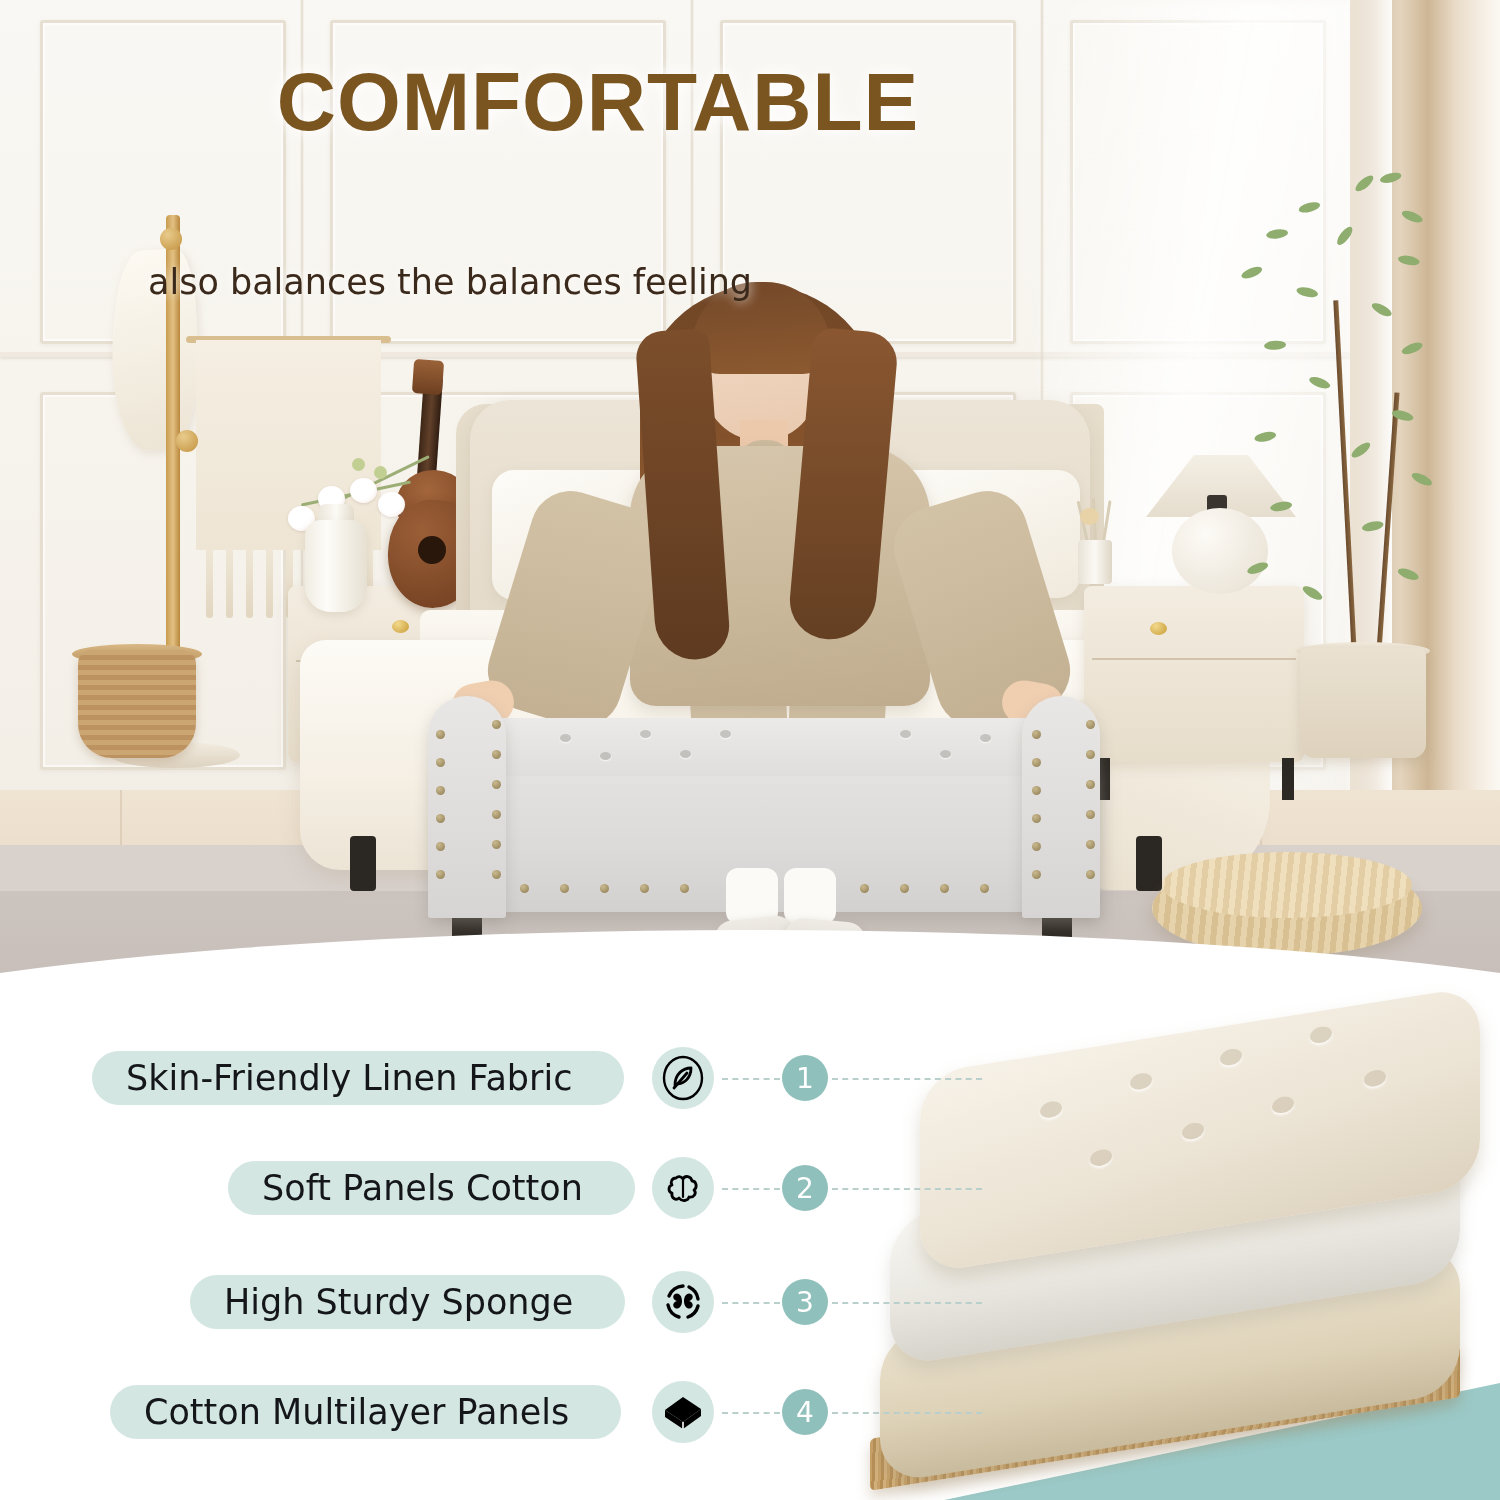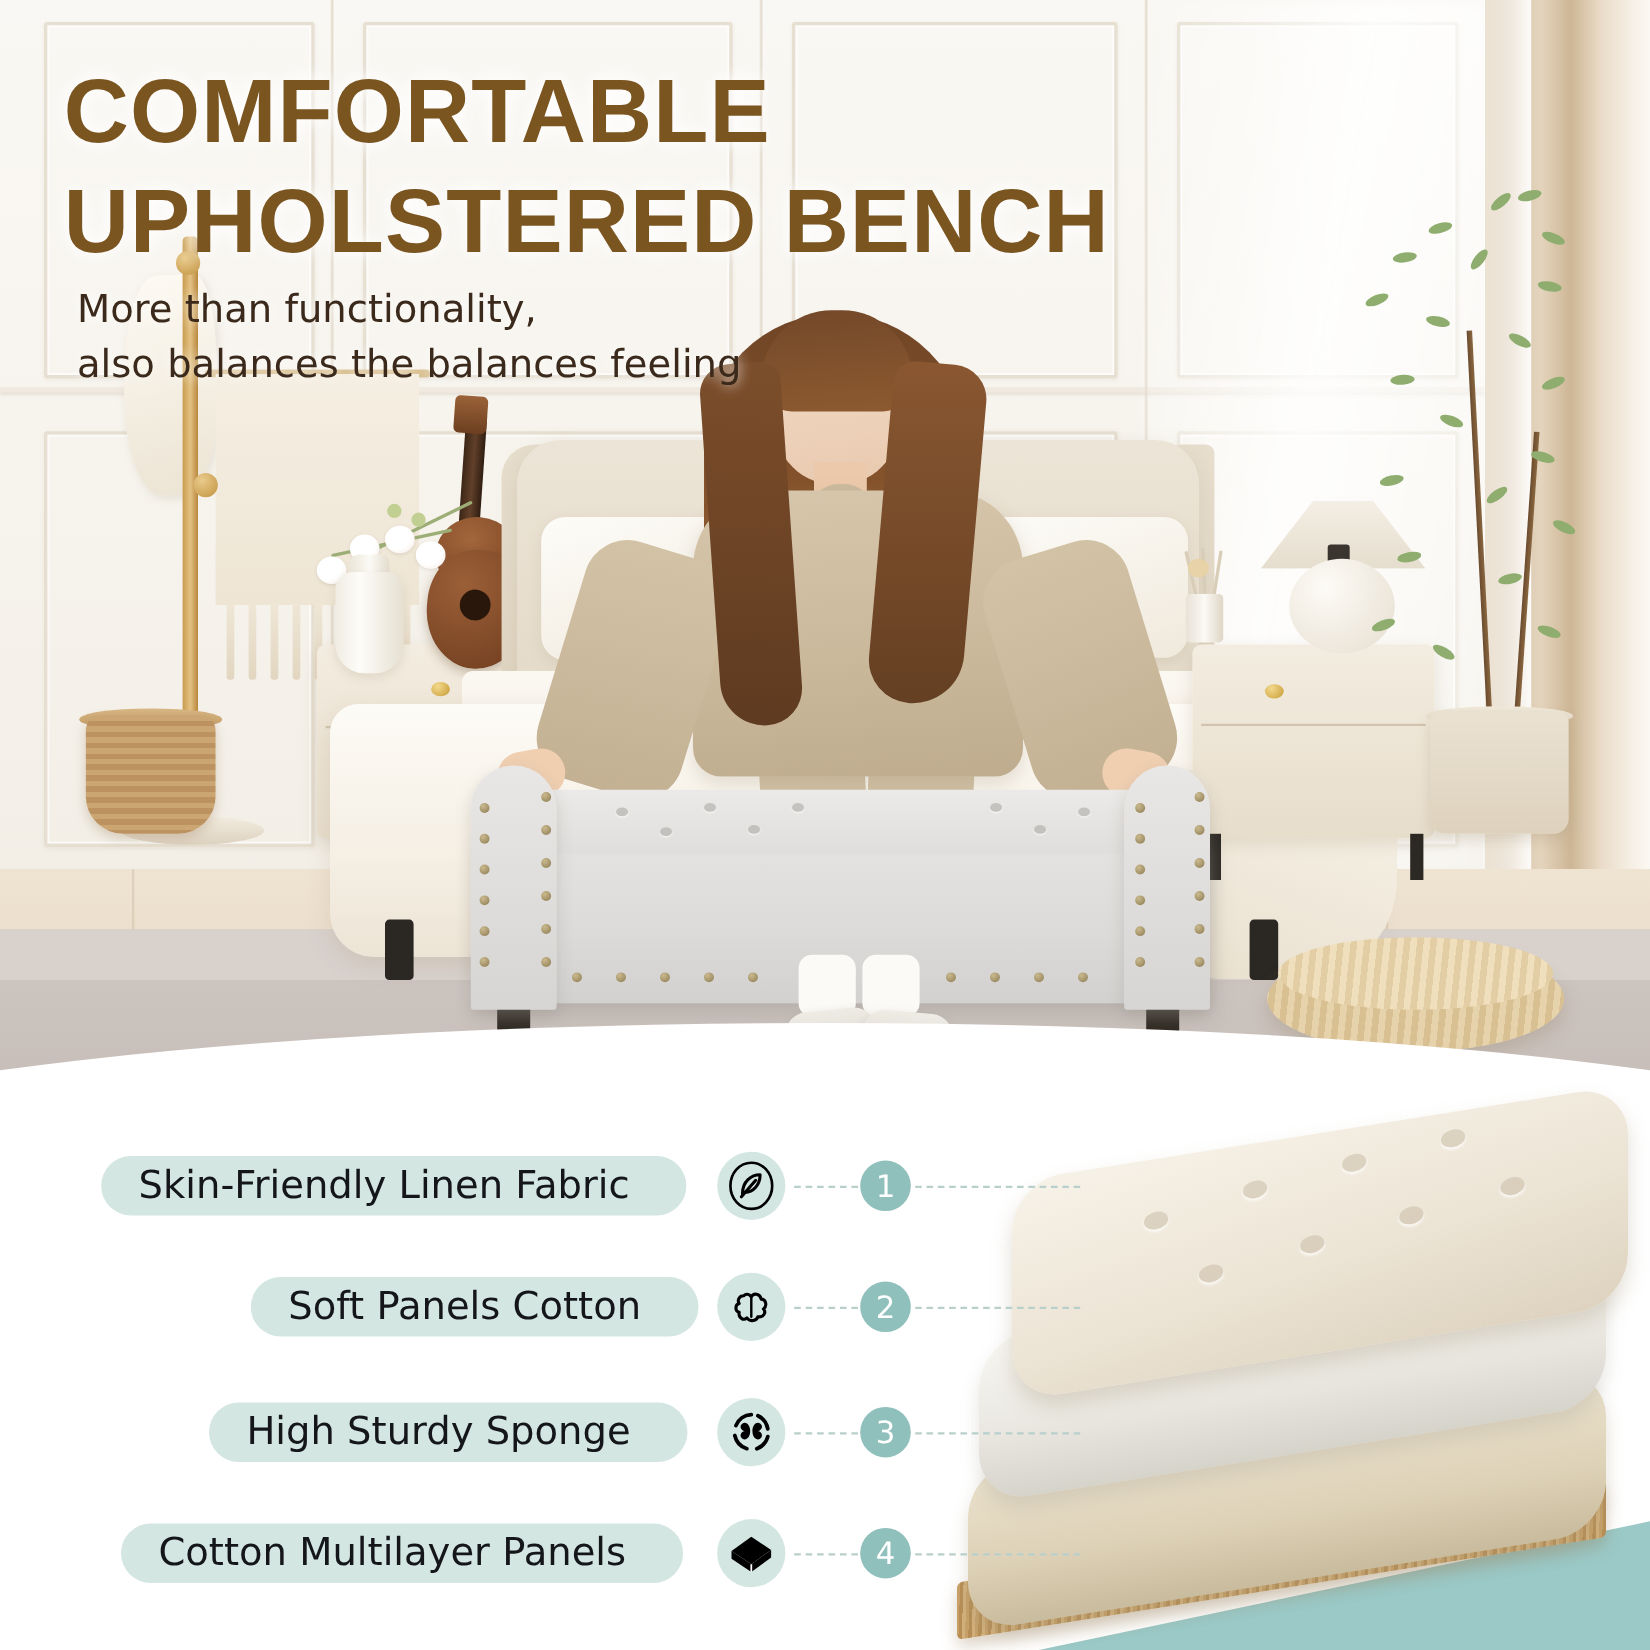--- a/index.html
+++ b/index.html
@@ -1,18 +1,18 @@
 <!DOCTYPE html>
 <html><head>
 <meta charset="utf-8">
 <style>
   html,body{margin:0;padding:0;background:#fff;}
   body{width:1500px;height:1500px;overflow:hidden;font-family:"DejaVu Sans",sans-serif;}
 
-  .canvas{position:relative;width:1500px;height:1500px;overflow:hidden;background:#fff;}
+  .canvas{position:relative;width:1500px;height:1500px;overflow:hidden;background:#fff;text-align:center;}
 
   
   .scene{position:absolute;left:0;top:0;width:1500px;height:1060px;overflow:hidden;
     background:linear-gradient(180deg,#f7f4ef 0%,#f4f0e9 55%,#efe9e0 100%);}
 
   
   .wall{position:absolute;left:0;top:0;width:1500px;height:830px;
     background:linear-gradient(180deg,#faf8f4 0%,#f6f3ec 60%,#f2eee6 100%);}
   .wall-rail{position:absolute;left:0;width:100%;height:5px;background:#efe9df;
      box-shadow:0 2px 3px rgba(180,165,145,.25);}
@@ -448,24 +448,22 @@
       <div class="stud" style="left:640px;top:884px;"></div>
     <div class="stud" style="left:680px;top:884px;"></div>
       <div class="stud" style="left:860px;top:884px;"></div>
     <div class="stud" style="left:900px;top:884px;"></div>
       <div class="stud" style="left:940px;top:884px;"></div>
     <div class="stud" style="left:980px;top:884px;"></div>
   </div>
 
   <div class="headline">
     <span>COMFORTABLE</span>
-    <span>UPHOLSTERED BENCH</span>
   </div>
   <div class="subtitle">
-    <span>More than functionality,</span>
     <span>also balances the balances feeling</span>
   </div>
 
   <div class="bottom">
     <div class="bottom-bg"></div>
     <div class="teal-wedge"></div>
   </div>
 
   <div class="layers">
     <div class="lay lay-board"></div>

